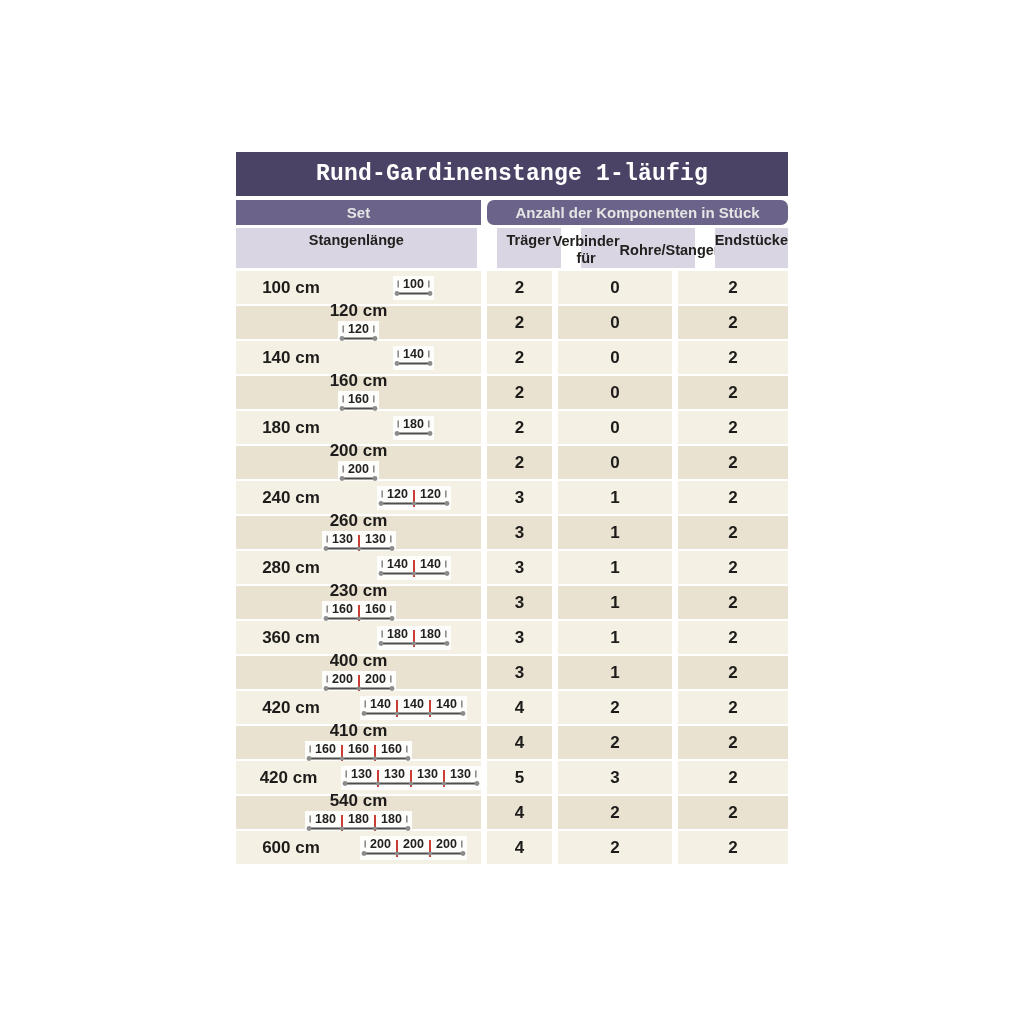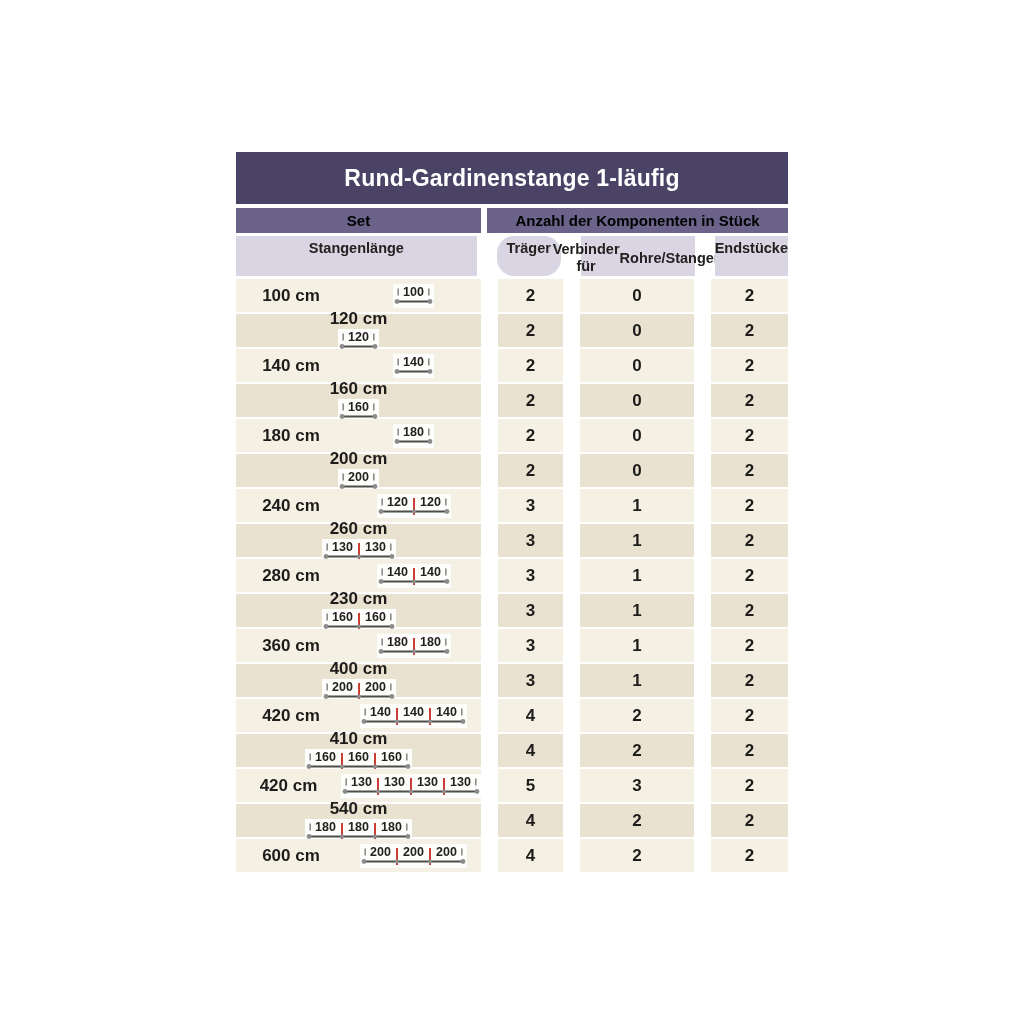--- a/index.html
+++ b/index.html
@@ -5,47 +5,47 @@
   html,body{margin:0;padding:0;}
   body{
     width:1024px;height:1024px;background:#ffffff;
     font-family:"Liberation Sans", sans-serif;
     position:relative;overflow:hidden;
   }
   .table-wrap{
     position:absolute;left:236px;top:152px;width:552px;
   }
   .title-bar{
-    height:52px;background:var(--title_bg);
+    height:44px;background:var(--title_bg);
     display:flex;align-items:center;justify-content:center;
     color:#ffffff;font-weight:bold;font-size:23px;
-    margin-bottom:4px;letter-spacing:0.2px;
+    margin-bottom:4px;letter-spacing:0.2px;font-family:Liberation Mono, monospace;
   }
   .group-row{display:flex;gap:6px;margin-bottom:3px;}
   .group-cell{
-    height:25px;background:var(--group_bg);color:#000000;
+    height:25px;background:var(--group_bg);color:#e5e5e5;
     font-weight:bold;font-size:15px;
     display:flex;align-items:center;justify-content:center;
   }
   .g-set{width:245px;}
-  .g-comp{flex:1;}
+  .g-comp{flex:1;border-radius:7px;}
   .colhead-row{display:flex;gap:20px;margin-bottom:3px;}
   .colhead-cell{
     background:var(--header_bg);color:#23211f;
     font-weight:bold;font-size:14.5px;height:40px;
     display:flex;justify-content:center;padding-top:4px;box-sizing:border-box;
     text-align:center;line-height:17px;
   }
   .ch-set{width:245px;display:flex;padding-top:4px;}
   .ch-set .half-a{width:110px;text-align:center;}
   .ch-set .half-b{flex:1;text-align:center;}
-  .ch-traeger{width:65px;border-radius:17px;}
+  .ch-traeger{width:65px;}
   .ch-verbinder{width:114px;flex-direction:row;align-items:center;}
   .ch-end{flex:1;}
-  .data-row{display:flex;gap:17px;margin-bottom:2px;}
+  .data-row{display:flex;gap:6px;margin-bottom:2px;}
   .data-row .cell{
     height:33px;display:flex;align-items:center;justify-content:center;
     font-weight:bold;font-size:17px;color:#1d1c1a;
   }
   .data-row.light .cell{background:var(--row_light);}
   .data-row.dark .cell{background:var(--row_dark);flex-direction:column;}
   .c-set{width:245px;}
   .c-set .len{width:110px;text-align:center;}
   .c-set .ic{flex:1;display:flex;align-items:center;justify-content:center;}
   .c-traeger{width:65px;}

